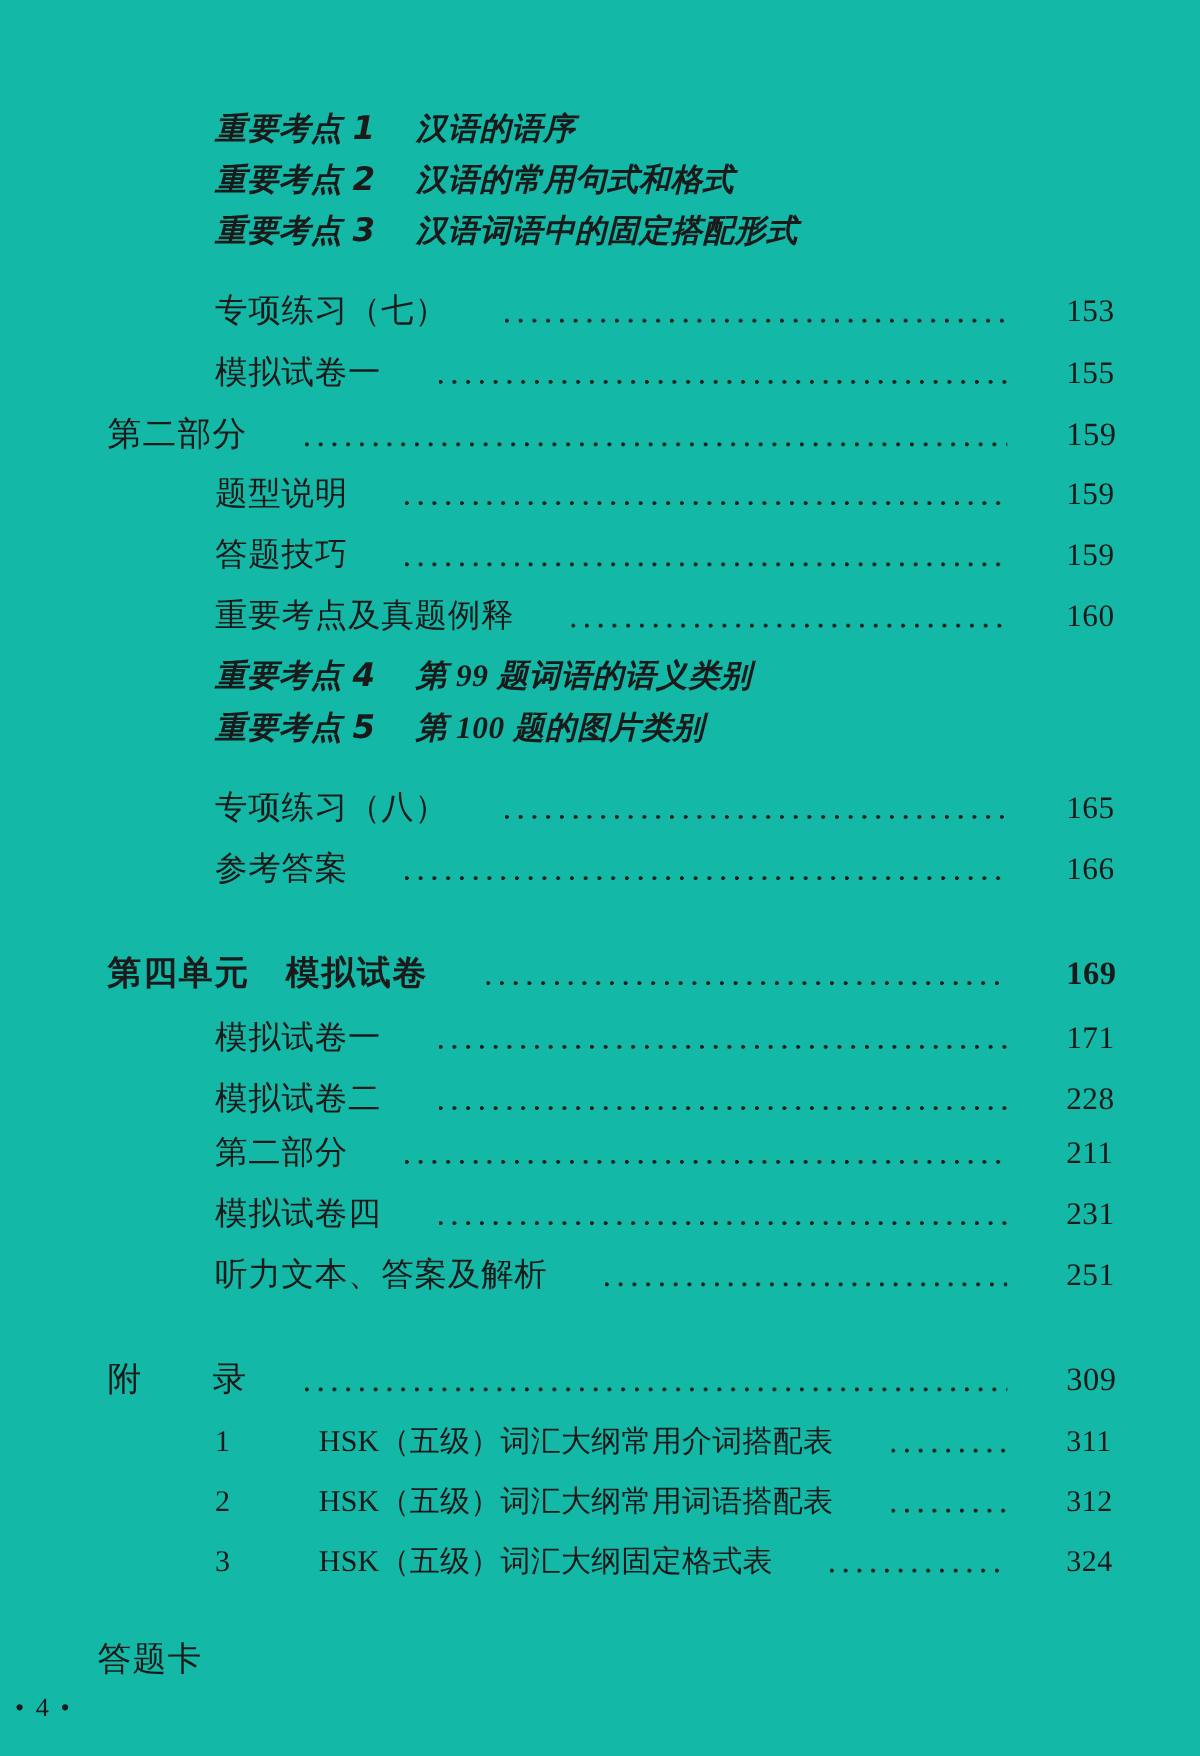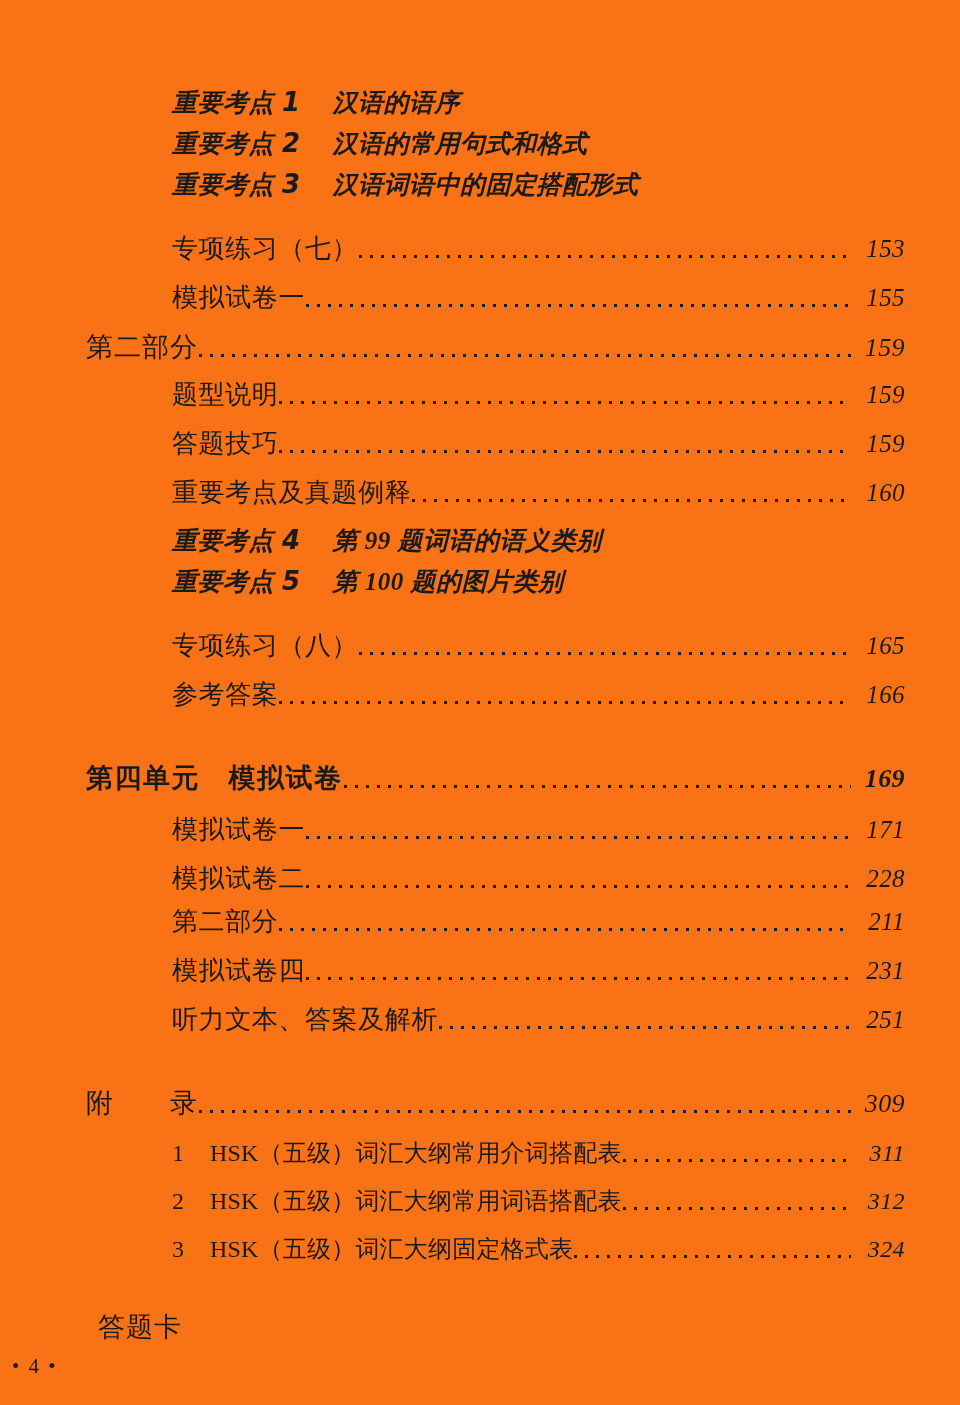--- a/index.html
+++ b/index.html
@@ -12,30 +12,31 @@
     height: 1405px;
     position: relative;
     font-family: "Liberation Serif", "DejaVu Serif", serif;
     color: #1a1a1a;
     overflow: hidden;
   }
 
   #page {
     position: absolute;
     inset: 0;
-    background: #f97316;
+    background: #14b8a6;
   }
 
   
   .toc-line {
     display: flex;
     align-items: baseline;
     width: 100%;
     box-sizing: border-box;
     padding-right: 55px;
+    gap: 45px;
   }
   .toc-label {
     white-space: pre;
     flex: 0 0 auto;
   }
   .leader {
     flex: 1 1 auto;
     min-width: 6px;
     position: relative;
     height: 1em;
@@ -50,24 +51,22 @@
     right: 0;
     bottom: 0.30em;
     height: 3px;
     background-image: radial-gradient(circle at 1.5px 1.5px, #1b1b1b 1.45px, rgba(0,0,0,0) 1.7px);
     background-size: 11px 3px;
     background-repeat: repeat-x;
   }
   .pageno {
     flex: 0 0 auto;
     min-width: 52px;
-    text-align: right;
     font-family: "Liberation Serif", "DejaVu Serif", serif;
     letter-spacing: .4px;
-    font-style: italic;
   }
 
   
   
   .lvl1 {
     padding-left: 86px;
     font-size: 27px;
     letter-spacing: 1px;
   }
   .lvl1 .pageno { font-size: 26px; }
@@ -125,21 +124,21 @@
   .kaopoint .kp-title {
     font-family: "Liberation Serif", "DejaVu Serif", serif;
     font-style: italic;
     font-weight: 600;
     margin-left: 32px;
     white-space: pre;
   }
 
   
   .plain {
-    padding-left: 98px;
+    padding-left: 78px;
     font-size: 27px;
     letter-spacing: 1px;
   }
 
   
   .row { margin-bottom: 0; }
   .gap-sm { height: 14px; }
   .gap-md { height: 30px; }
 
   .footer {

